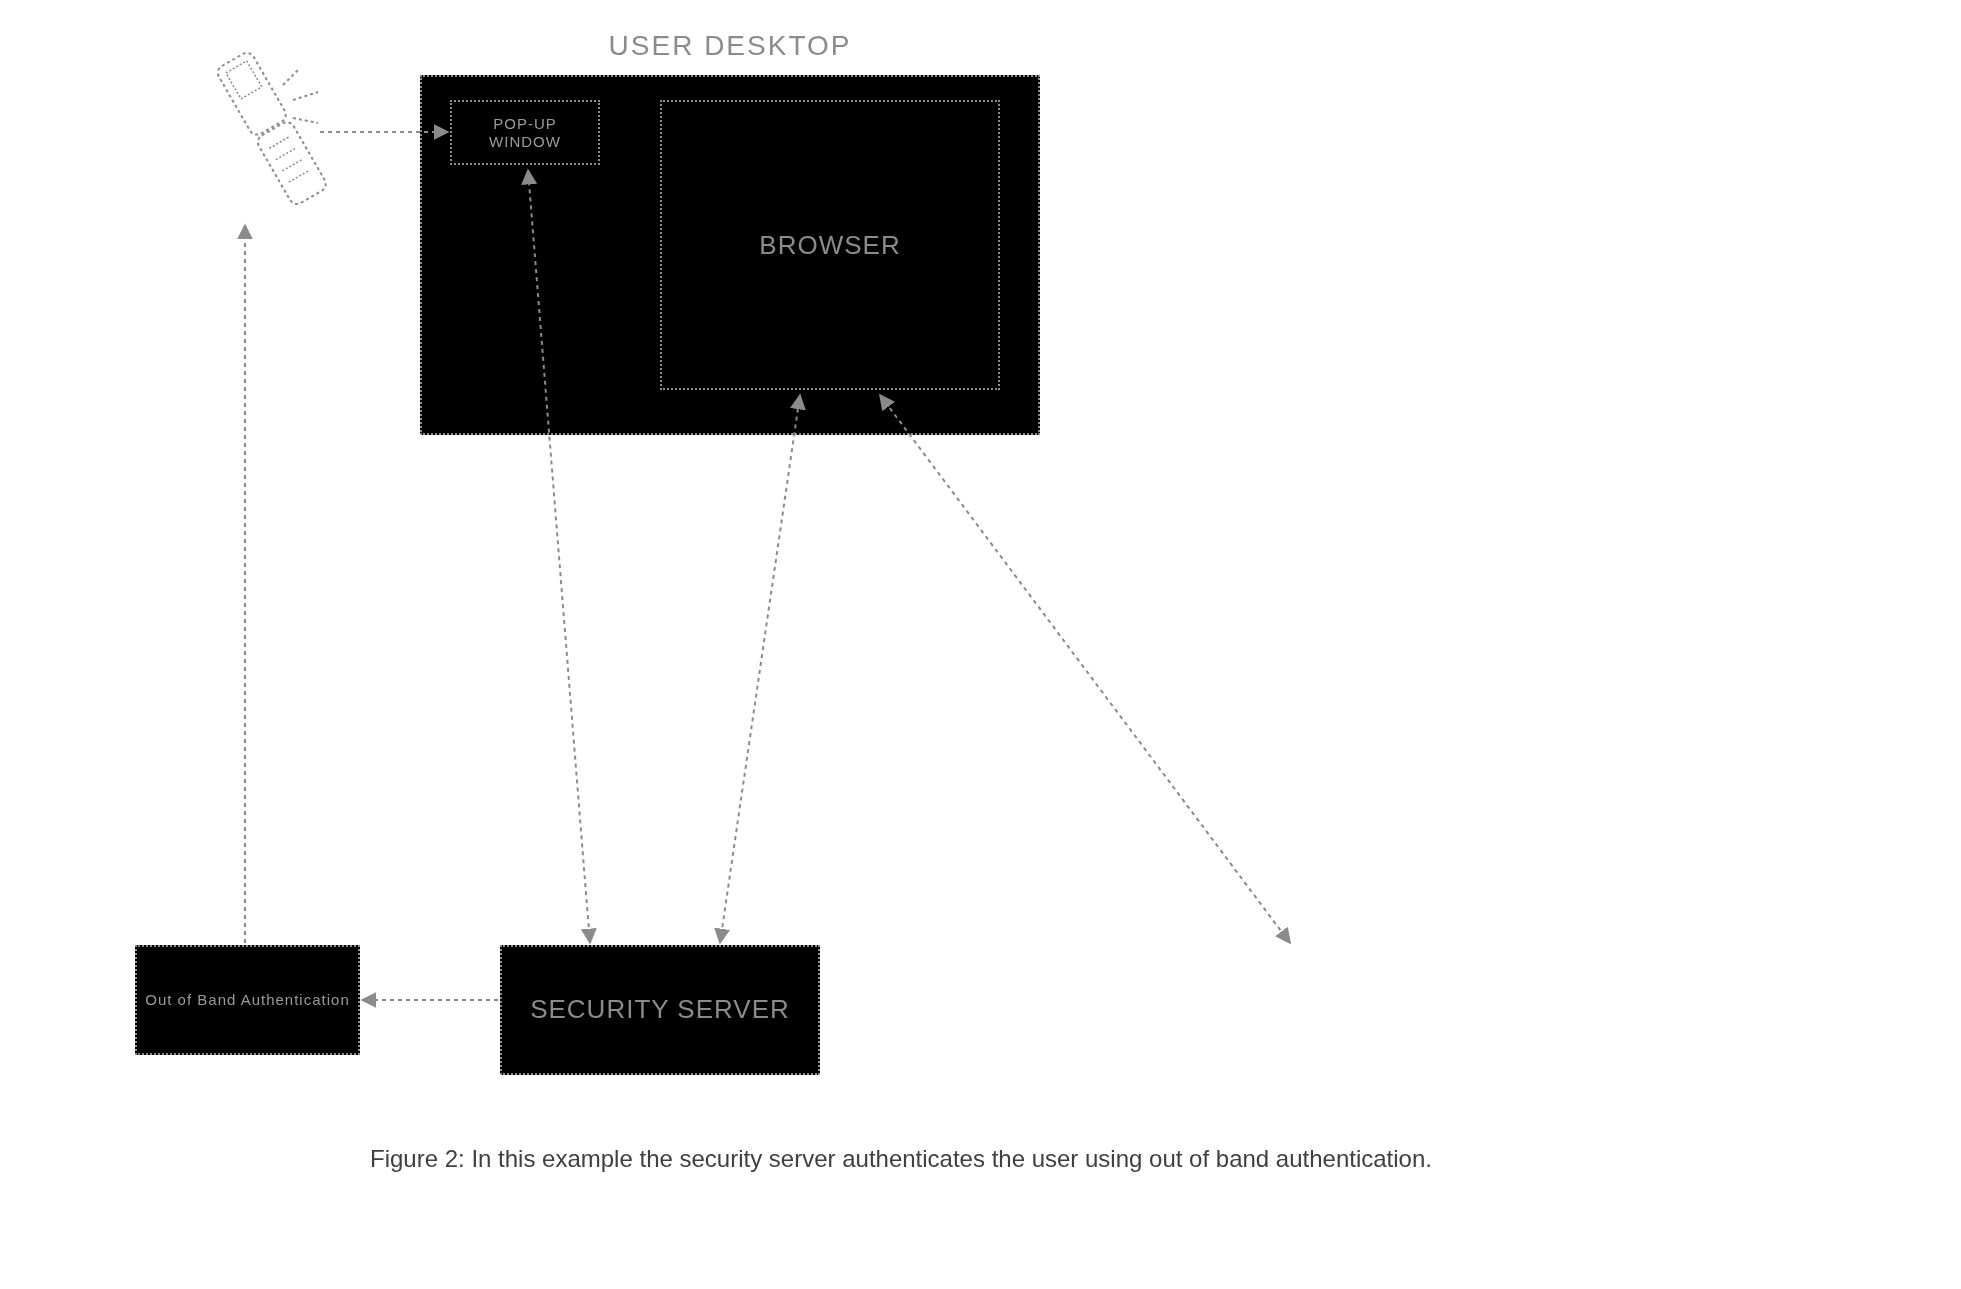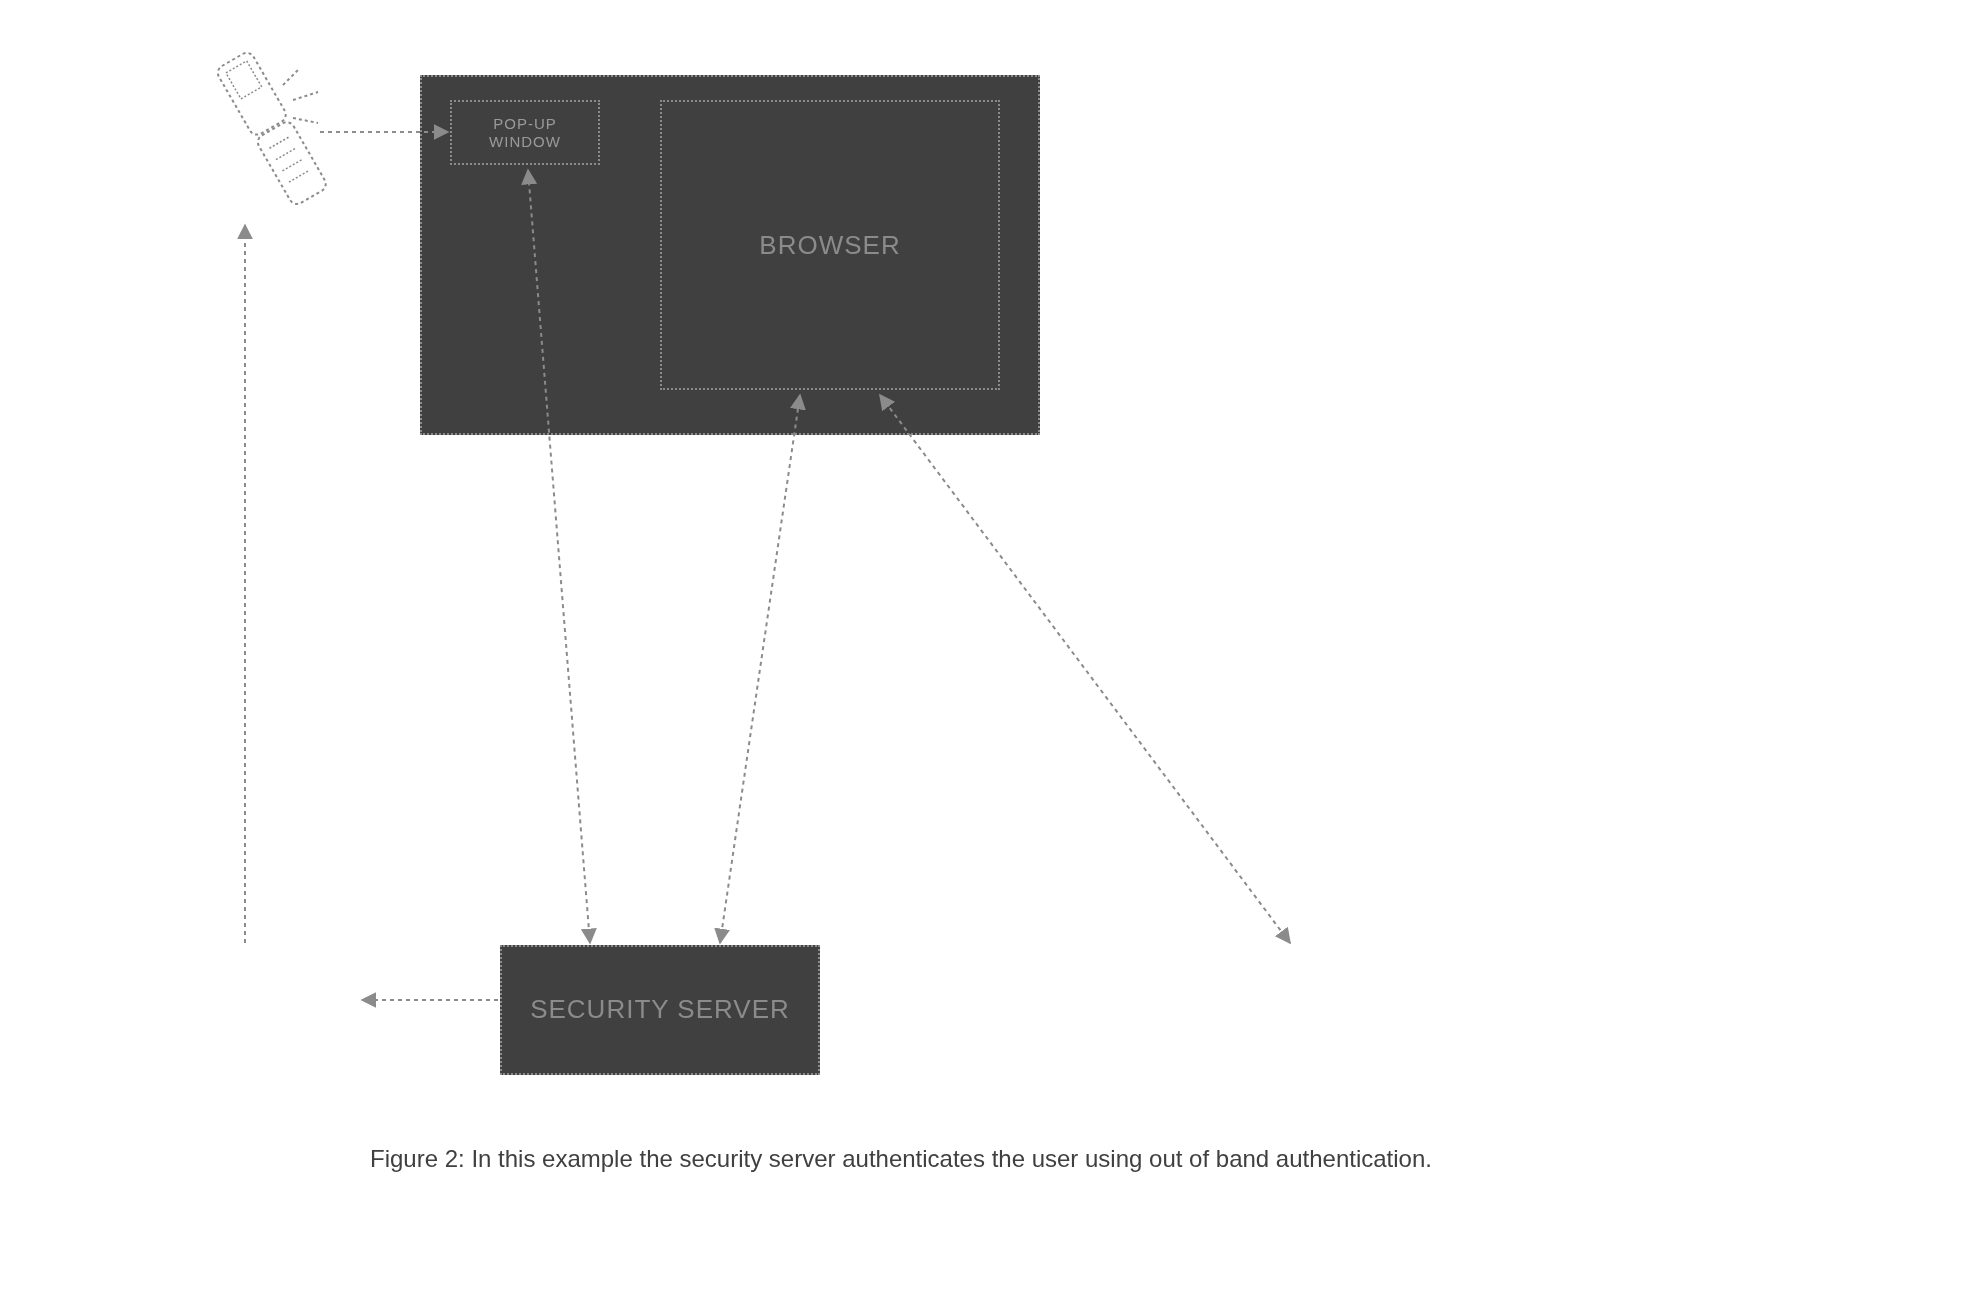--- a/index.html
+++ b/index.html
@@ -17,21 +17,21 @@
     height: 1289px;
   }
   .box {
     position: absolute;
     border: 2px dotted #8b8b8b;
     box-sizing: border-box;
     display: flex;
     align-items: center;
     justify-content: center;
     text-align: center;
-    background: #404040;
+    background: #000000;
     letter-spacing: 1px;
   }
   .label-above {
     position: absolute;
     text-align: center;
     letter-spacing: 2px;
   }
   .small-text {
     font-size: 15px;
     line-height: 1.2;
@@ -56,36 +56,40 @@
     left: 0; top: 0;
     width: 1961px;
     height: 1289px;
     pointer-events: none;
   }
 </style>
 </head>
 <body>
 <div class="stage">
 
+<div class="label-above big-text" style="left:420px; top:30px; width:620px;">USER DESKTOP</div>
 
 <div class="box" style="left:420px; top:75px; width:620px; height:360px; justify-content:flex-start; align-items:flex-start;"></div>
 
 <div class="box small-text" style="left:450px; top:100px; width:150px; height:65px; padding:4px;">
   <span>POP-UP WINDOW</span>
 </div>
 
 <div class="box med-text" style="left:500px; top:945px; width:320px; height:130px; line-height:1.3;">
   <span>SECURITY SERVER</span>
 </div>
 
 <div class="box med-text" style="left:660px; top:100px; width:340px; height:290px;">
   <span>BROWSER</span>
 </div>
 
 
+<div class="box small-text" style="left:135px; top:945px; width:225px; height:110px; padding:6px;">
+  <span>Out of Band Authentication</span>
+</div>
 
 <svg class="overlay">
   <defs>
     <marker id="arrow" viewBox="0 0 10 10" refX="9" refY="5" markerWidth="8" markerHeight="8" orient="auto-start-reverse">
       <path d="M 0 0 L 10 5 L 0 10 z" fill="#8b8b8b"></path>
     </marker>
   </defs>
 
   <g transform="translate(215,70) rotate(-30)">
     <rect x="0" y="0" width="40" height="78" rx="8" ry="8" fill="none" stroke="#8b8b8b" stroke-width="2" stroke-dasharray="3,3"></rect>

